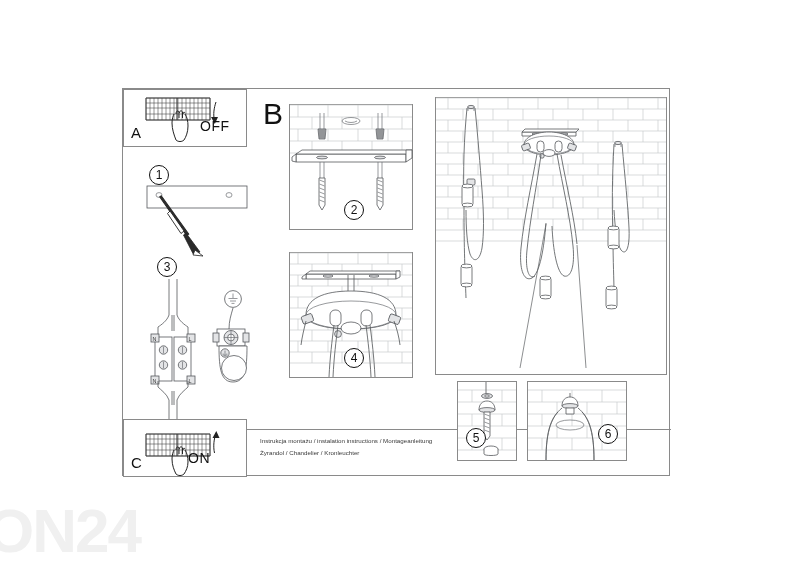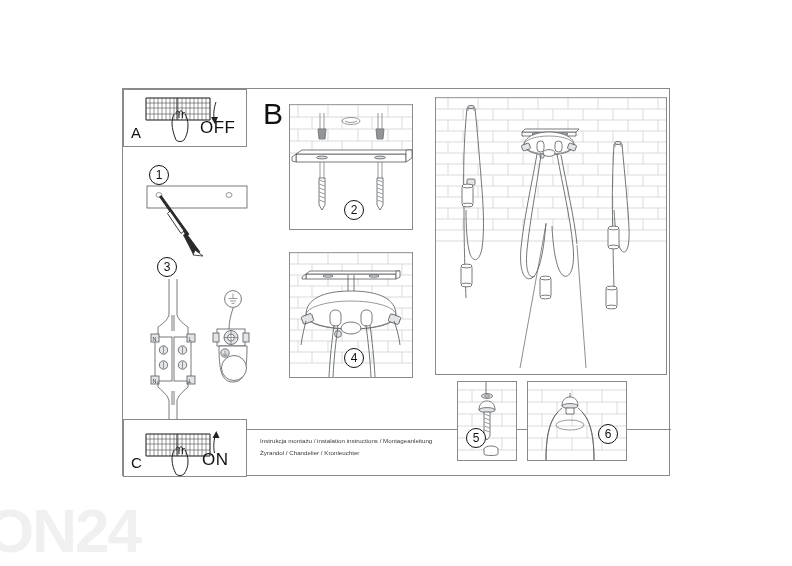--- a/index.html
+++ b/index.html
@@ -22,21 +22,21 @@
   .panel{position:absolute;box-sizing:border-box;}
   .bx{border:1px solid #8a8a8a;background:#fff;}
   
   .stepnum{
     position:absolute;width:20px;height:20px;border:1.3px solid #111;
     border-radius:50%;display:flex;align-items:center;justify-content:center;
     font-size:12px;color:#111;background:#fff;box-sizing:border-box;
   }
   .bigletter{position:absolute;font-size:15px;color:#111;}
   .bletter{position:absolute;font-size:30px;color:#111;font-weight:400;}
-  .word{position:absolute;font-size:17px;color:#111;letter-spacing:0.5px;}
+  .word{position:absolute;font-size:14px;color:#111;letter-spacing:0.5px;}
   .capt{position:absolute;font-size:6.2px;color:#3a3a3a;line-height:1.9;white-space:nowrap;}
   svg{display:block;overflow:visible;}
   .ln{fill:none;stroke:#55585c;stroke-width:.8;}
   .ln2{fill:none;stroke:#6b6e72;stroke-width:.7;}
   .brick{fill:none;stroke:#c9cbcd;stroke-width:.7;}
   .dark{fill:none;stroke:#222;stroke-width:1;}
   .fillw{fill:#ffffff;stroke:#55585c;stroke-width:.8;}
   .fillg{fill:#e3e4e6;stroke:#55585c;stroke-width:.8;}
   .fillgd{fill:#a9abad;stroke:#55585c;stroke-width:.7;}
   .cord{fill:none;stroke:#5a5d60;stroke-width:.85;}
@@ -175,21 +175,21 @@
         <path d="M55.5 29 C55.5 26.5 57.5 26 58.5 28 L58.5 34"></path>
         <path d="M59 30 C59 28 60.5 27.6 61.2 29.2"></path>
       </g>
 
       <g class="dark" stroke-width="1">
         <path d="M90.5 33 C89 26 90 19 92 13" fill="none"></path>
         <path d="M88.5 18 L92.3 11 L95.5 18 Z" fill="#222" stroke="none"></path>
       </g>
     </svg>
     <div class="bigletter" style="left:7px;top:34px;">C</div>
-    <div class="word" style="left:78px;top:30px;">ON</div>
+    <div class="word" style="left:64px;top:30px;">ON</div>
   </div>
 
   <div class="capt" style="left:137px;top:346px;">Instrukcja montażu / instalation instructions / Montageanleitung</div>
   <div class="capt" style="left:137px;top:358px;">Żyrandol / Chandelier / Kronleuchter</div>
 
   <div style="position:absolute;left:124px;top:340px;width:424px;height:1px;background:#8a8a8a;"></div>
 
   <div class="panel bx" style="left:166px;top:15px;width:124px;height:126px;">
     <svg width="122" height="124" viewBox="0 0 122 124">
 

